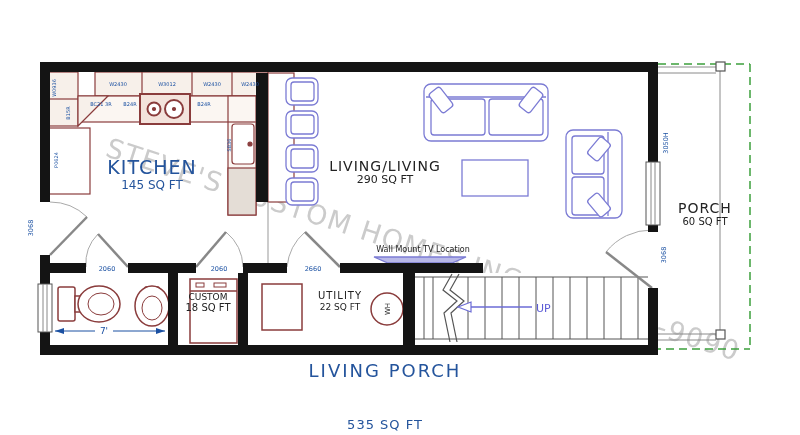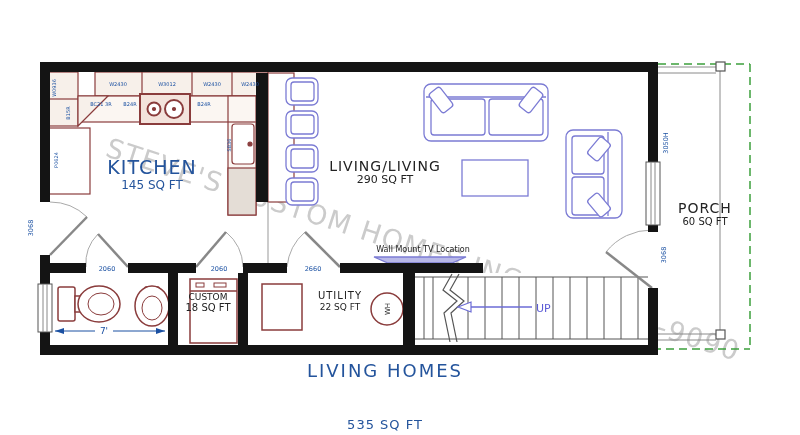--- a/index.html
+++ b/index.html
@@ -253,17 +253,17 @@
   <div class="roomtitle laundry-t">
     <div class="nm">CUSTOM</div>
     <div class="ar">18 SQ FT</div>
   </div>
   <div class="roomtitle utility-t">
     <div class="nm">UTILITY</div>
     <div class="ar">22 SQ FT</div>
   </div>
   <div class="tv-t">Wall Mount TV Location</div>
   <div class="roomtitle main-t">
-    <div class="nm">LIVING HOMES</div>
+    <div class="nm">LIVING PORCH</div>
     <div class="ar">535 SQ FT</div>
   </div>
 
 </div>
 
 </body></html>

